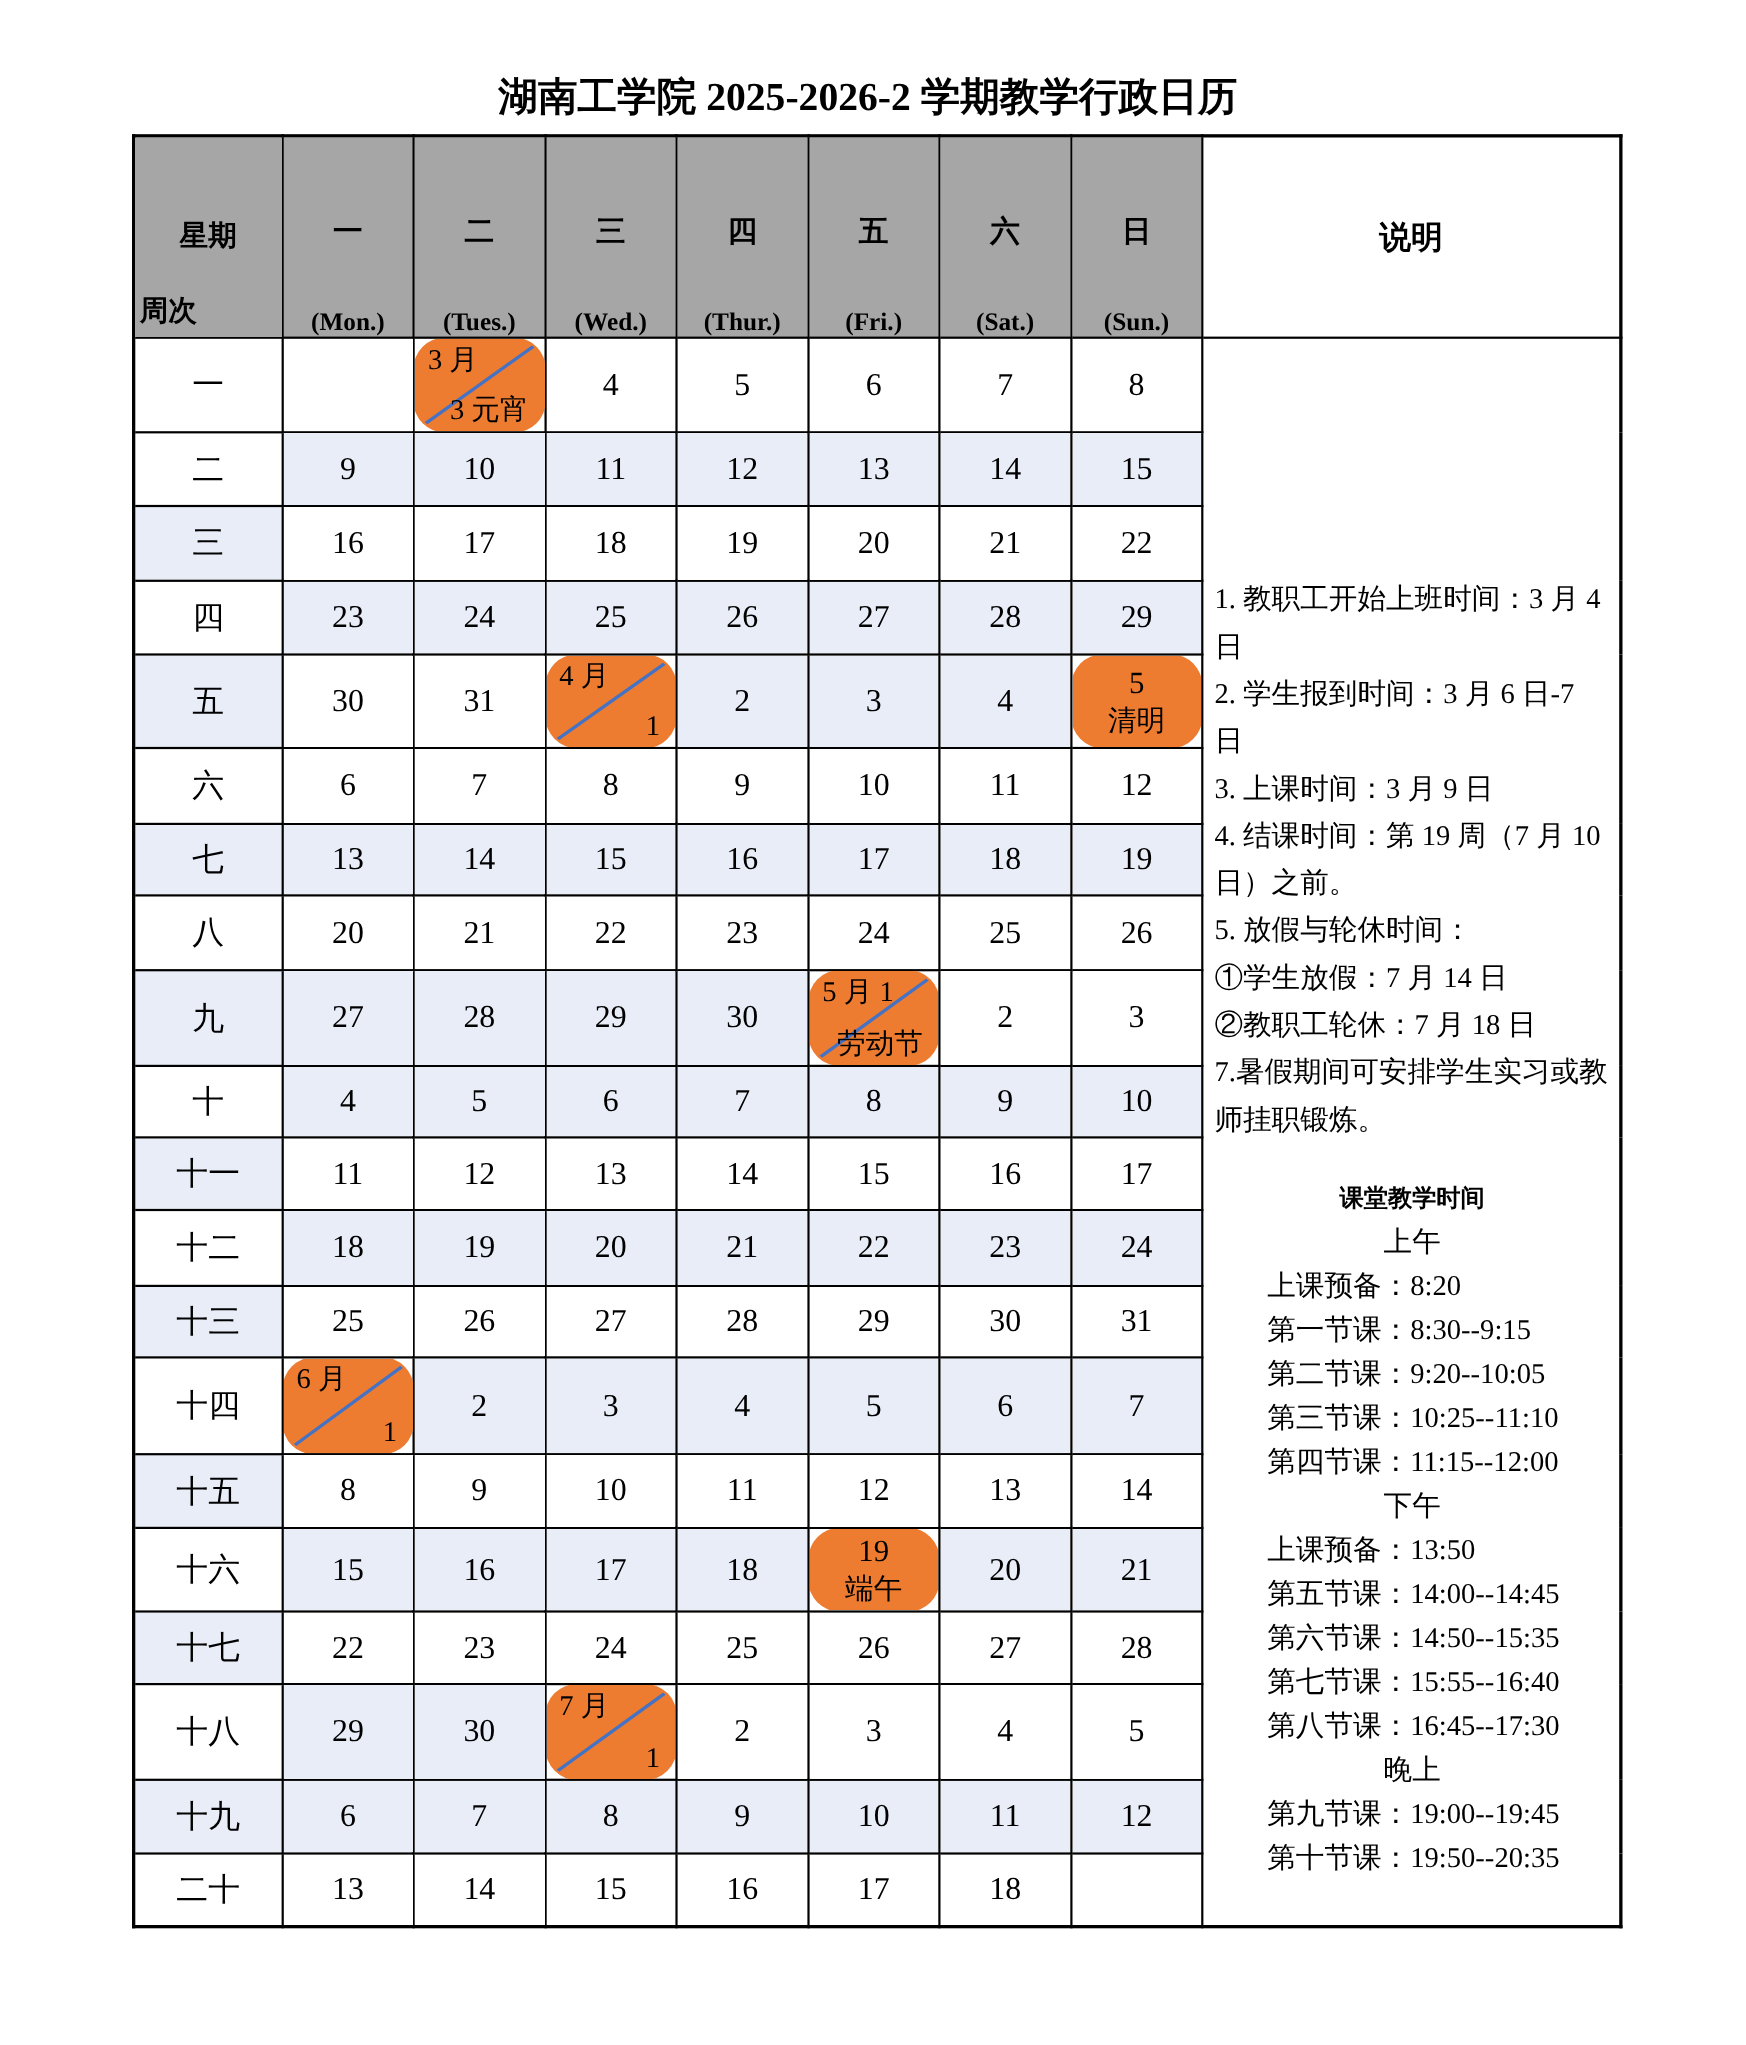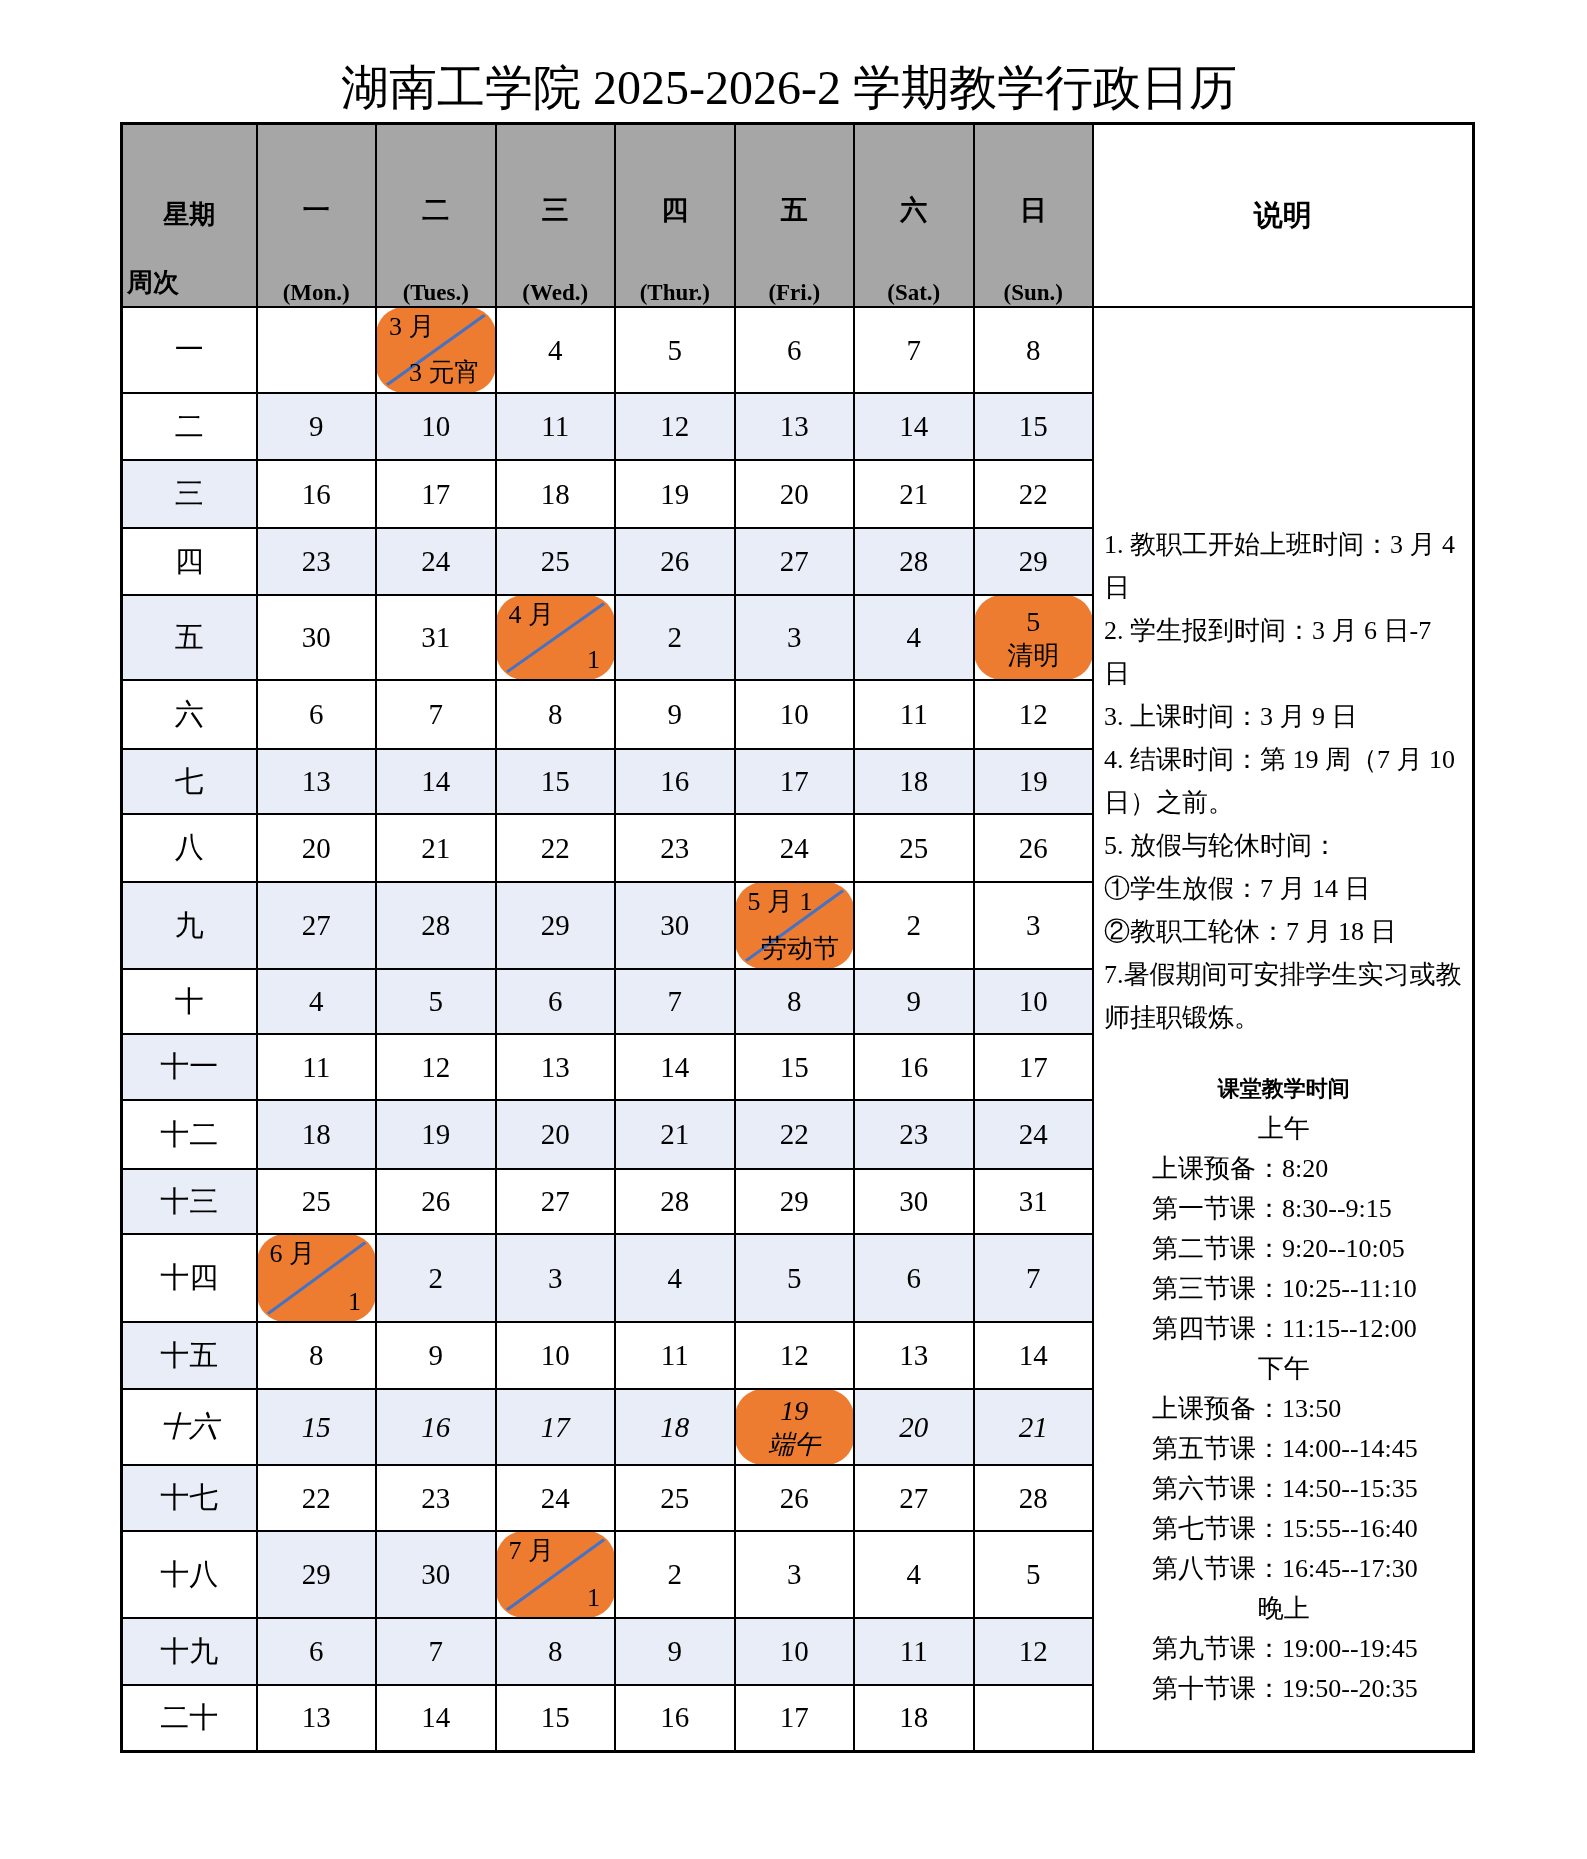--- a/index.html
+++ b/index.html
@@ -9,21 +9,21 @@
     --diag:#4472c4;
     --line:#000;
   }
   html,body{margin:0;padding:0;}
   body{
     width:1587px;height:1859px;background:#ffffff;position:relative;
     font-family:"Liberation Serif","DejaVu Serif",serif;color:#000;
   }
   .title{
     position:absolute;top:66px;left:113px;width:1352px;margin:0;
-    text-align:center;font-size:48px;font-weight:normal;line-height:44px;
+    text-align:center;font-size:36px;font-weight:bold;line-height:44px;
   }
   table.cal{
     position:absolute;top:122px;left:120px;border-collapse:collapse;
     table-layout:fixed;border:3px solid var(--line);
   }
   .cal td,.cal th{border:2px solid var(--line);padding:0;overflow:hidden;vertical-align:middle;}
   
   .hdr{background:var(--gray);}
   .day-hdr{text-align:center;}
   .day-hdr .zh{display:block;margin-top:72px;font-size:27px;font-weight:bold;line-height:27px;}
@@ -306,21 +306,21 @@
       <tr style="height: 67px; padding-left: 28px;">
         <td class="wlabel bg-b">十五</td>
         <td class="dcell">8</td>
         <td class="dcell">9</td>
         <td class="dcell">10</td>
         <td class="dcell">11</td>
         <td class="dcell">12</td>
         <td class="dcell">13</td>
         <td class="dcell">14</td>
       </tr>
-      <tr style="height: 72px; font-style: italic;">
+      <tr style="height: 72px;">
         <td class="wlabel">十六</td>
         <td class="dcell bg-b">15</td>
         <td class="dcell bg-b">16</td>
         <td class="dcell bg-b">17</td>
         <td class="dcell bg-b">18</td>
         <td class="dcell bg-o">
           <span class="hol-num">19</span>
           <span class="hol-name">端午</span>
         </td>
         <td class="dcell bg-b">20</td>

